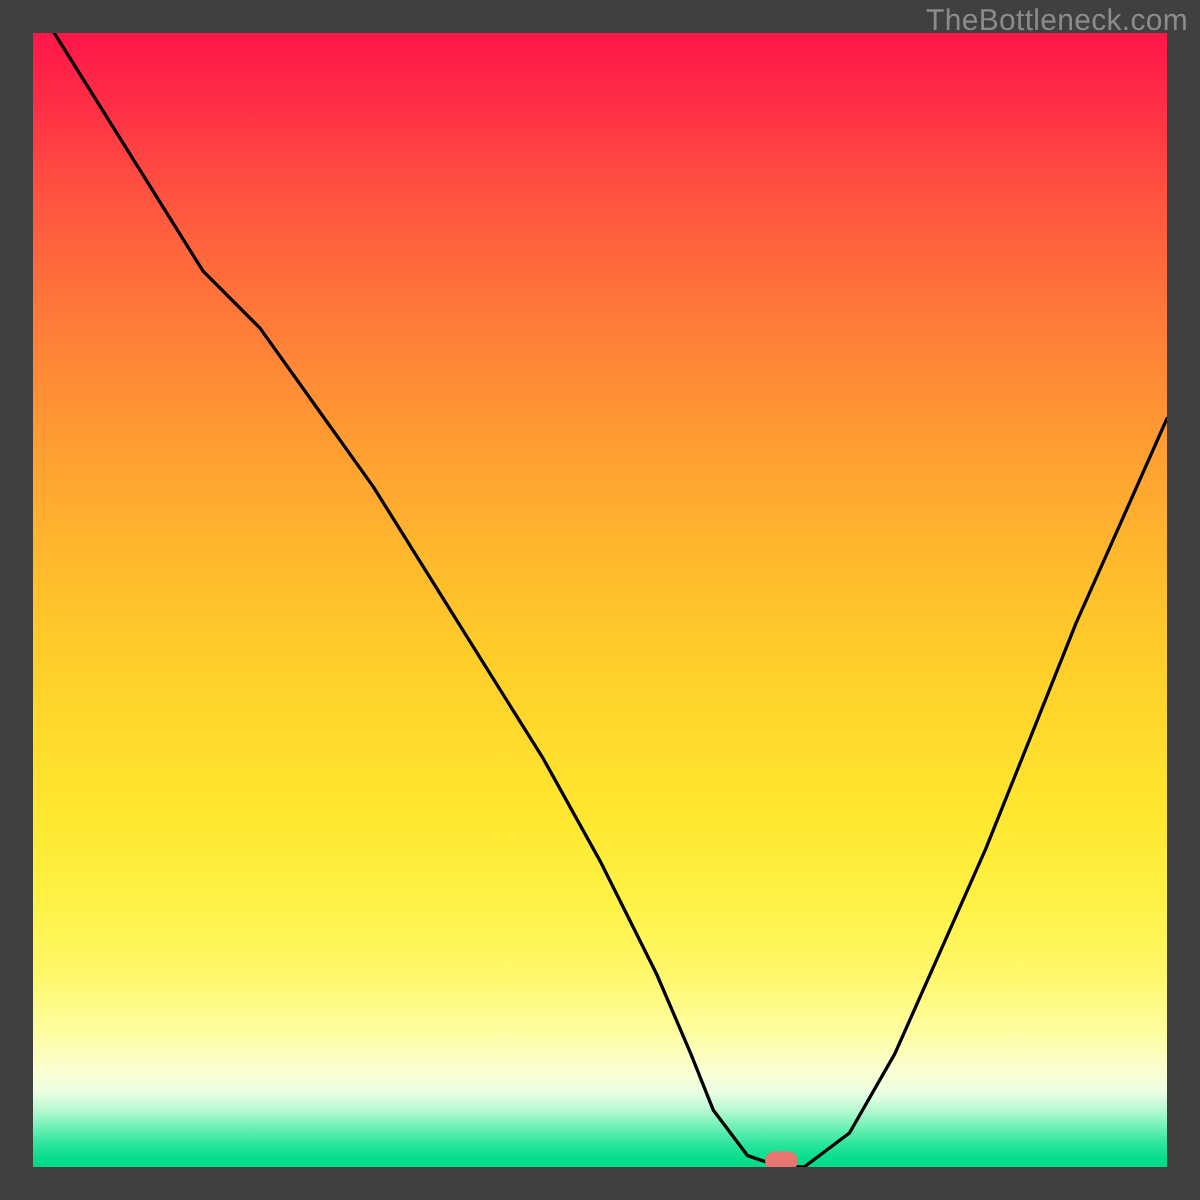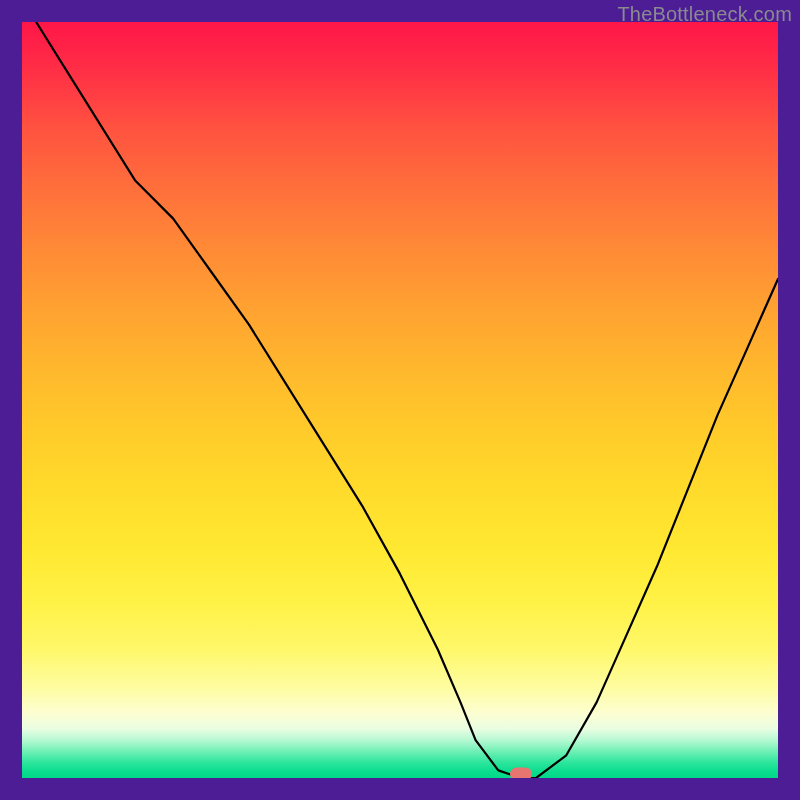--- a/index.html
+++ b/index.html
@@ -8,21 +8,21 @@
     width: 800px;
     height: 800px;
     background: #000;
     font-family: Arial, Helvetica, sans-serif;
     overflow: hidden;
   }
   .frame {
     position: relative;
     width: 800px;
     height: 800px;
-    background: #4c1d95;
+    background: #404040;
   }
   .plot-area {
     position: absolute;
     left: 22px;
     top: 22px;
     width: 756px;
     height: 756px;
     overflow: hidden;
   }
   .gradient {

